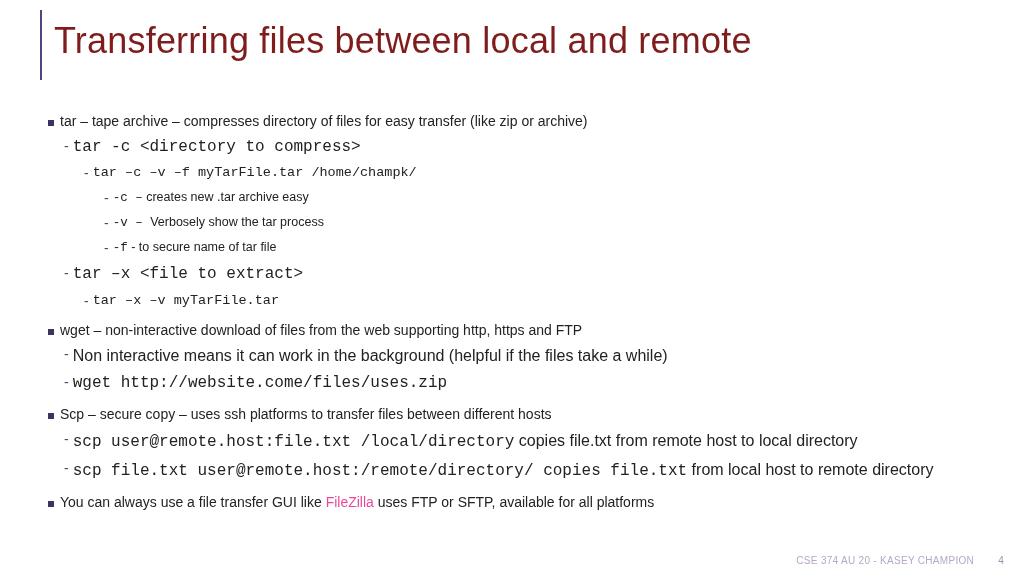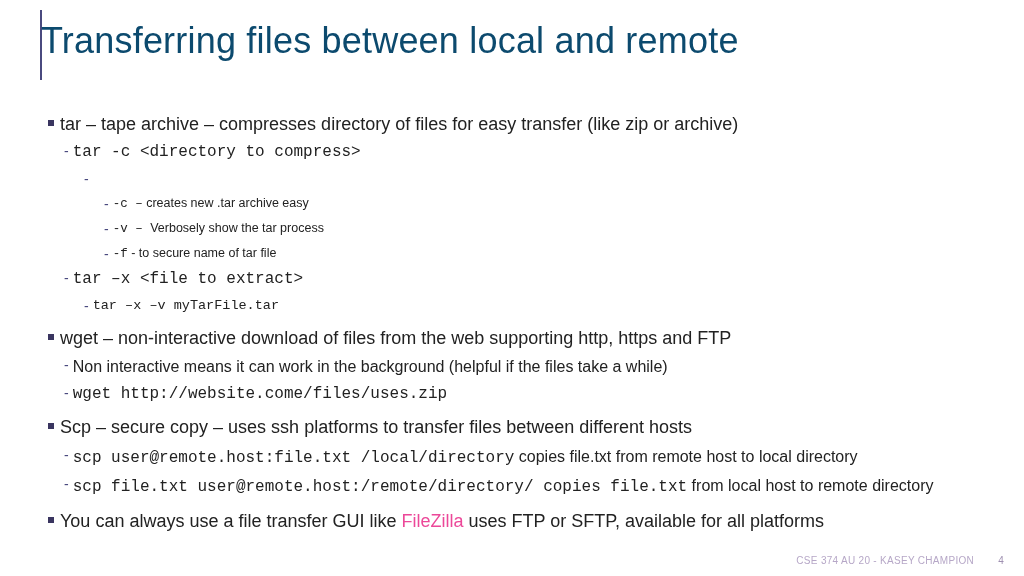--- a/index.html
+++ b/index.html
@@ -21,25 +21,25 @@
   .rule {
     position: absolute;
     left: 40px;
     top: 10px;
     width: 0;
     height: 70px;
     border-left: 2px solid #4a4a7f;
   }
   .title {
     position: absolute;
-    left: 41px;
+    left: 54px;
     top: 20px;
     font-size: 36px;
     font-weight: 400;
-    color: #0c4a6e;
+    color: #7f1d1d;
     letter-spacing: 0.2px;
   }
   .body {
     position: absolute;
     left: 48px;
     top: 112px;
     right: 32px;
     font-size: 15px;
     line-height: 1.35;
   }
@@ -57,21 +57,21 @@
     margin-top: 8px;
     margin-right: 6px;
   }
   .dash {
     flex: 0 0 auto;
     color: #4a4a7f;
     margin-right: 4px;
     font-size: 14px;
     line-height: 1.35;
   }
-  .lvl1 { font-size: 18px; font-weight: 400; }
+  .lvl1 { font-size: 14px; font-weight: 400; }
   .lvl2 { margin-left: 16px; font-size: 16px; }
   .lvl3 { margin-left: 36px; font-size: 13.5px; }
   .lvl4 { margin-left: 56px; font-size: 12.5px; }
   .mono { font-family: "Courier New", monospace; }
   .link { color: #ec4899; }
   .footer {
     position: absolute;
     right: 20px;
     bottom: 10px;
     font-size: 10px;
@@ -95,20 +95,21 @@
     <div class="bullet first">
       <span class="sq"></span>
       <span class="lvl1">tar – tape archive – compresses directory of files for easy transfer (like zip or archive)</span>
     </div>
     <div class="bullet lvl2">
       <span class="dash">-</span>
       <span class="mono">tar -c &lt;directory to compress&gt;</span>
     </div>
     <div class="bullet lvl3">
       <span class="dash">-</span>
+      <span class="mono">tar –c –v –f myTarFile.tar /home/champk/</span>
     </div>
     <div class="bullet lvl4">
       <span class="dash">-</span>
       <span>
         <span class="mono">-c –</span><span> creates new .tar archive easy</span>
       </span>
     </div>
     <div class="bullet lvl4">
       <span class="dash">-</span>
       <span>

